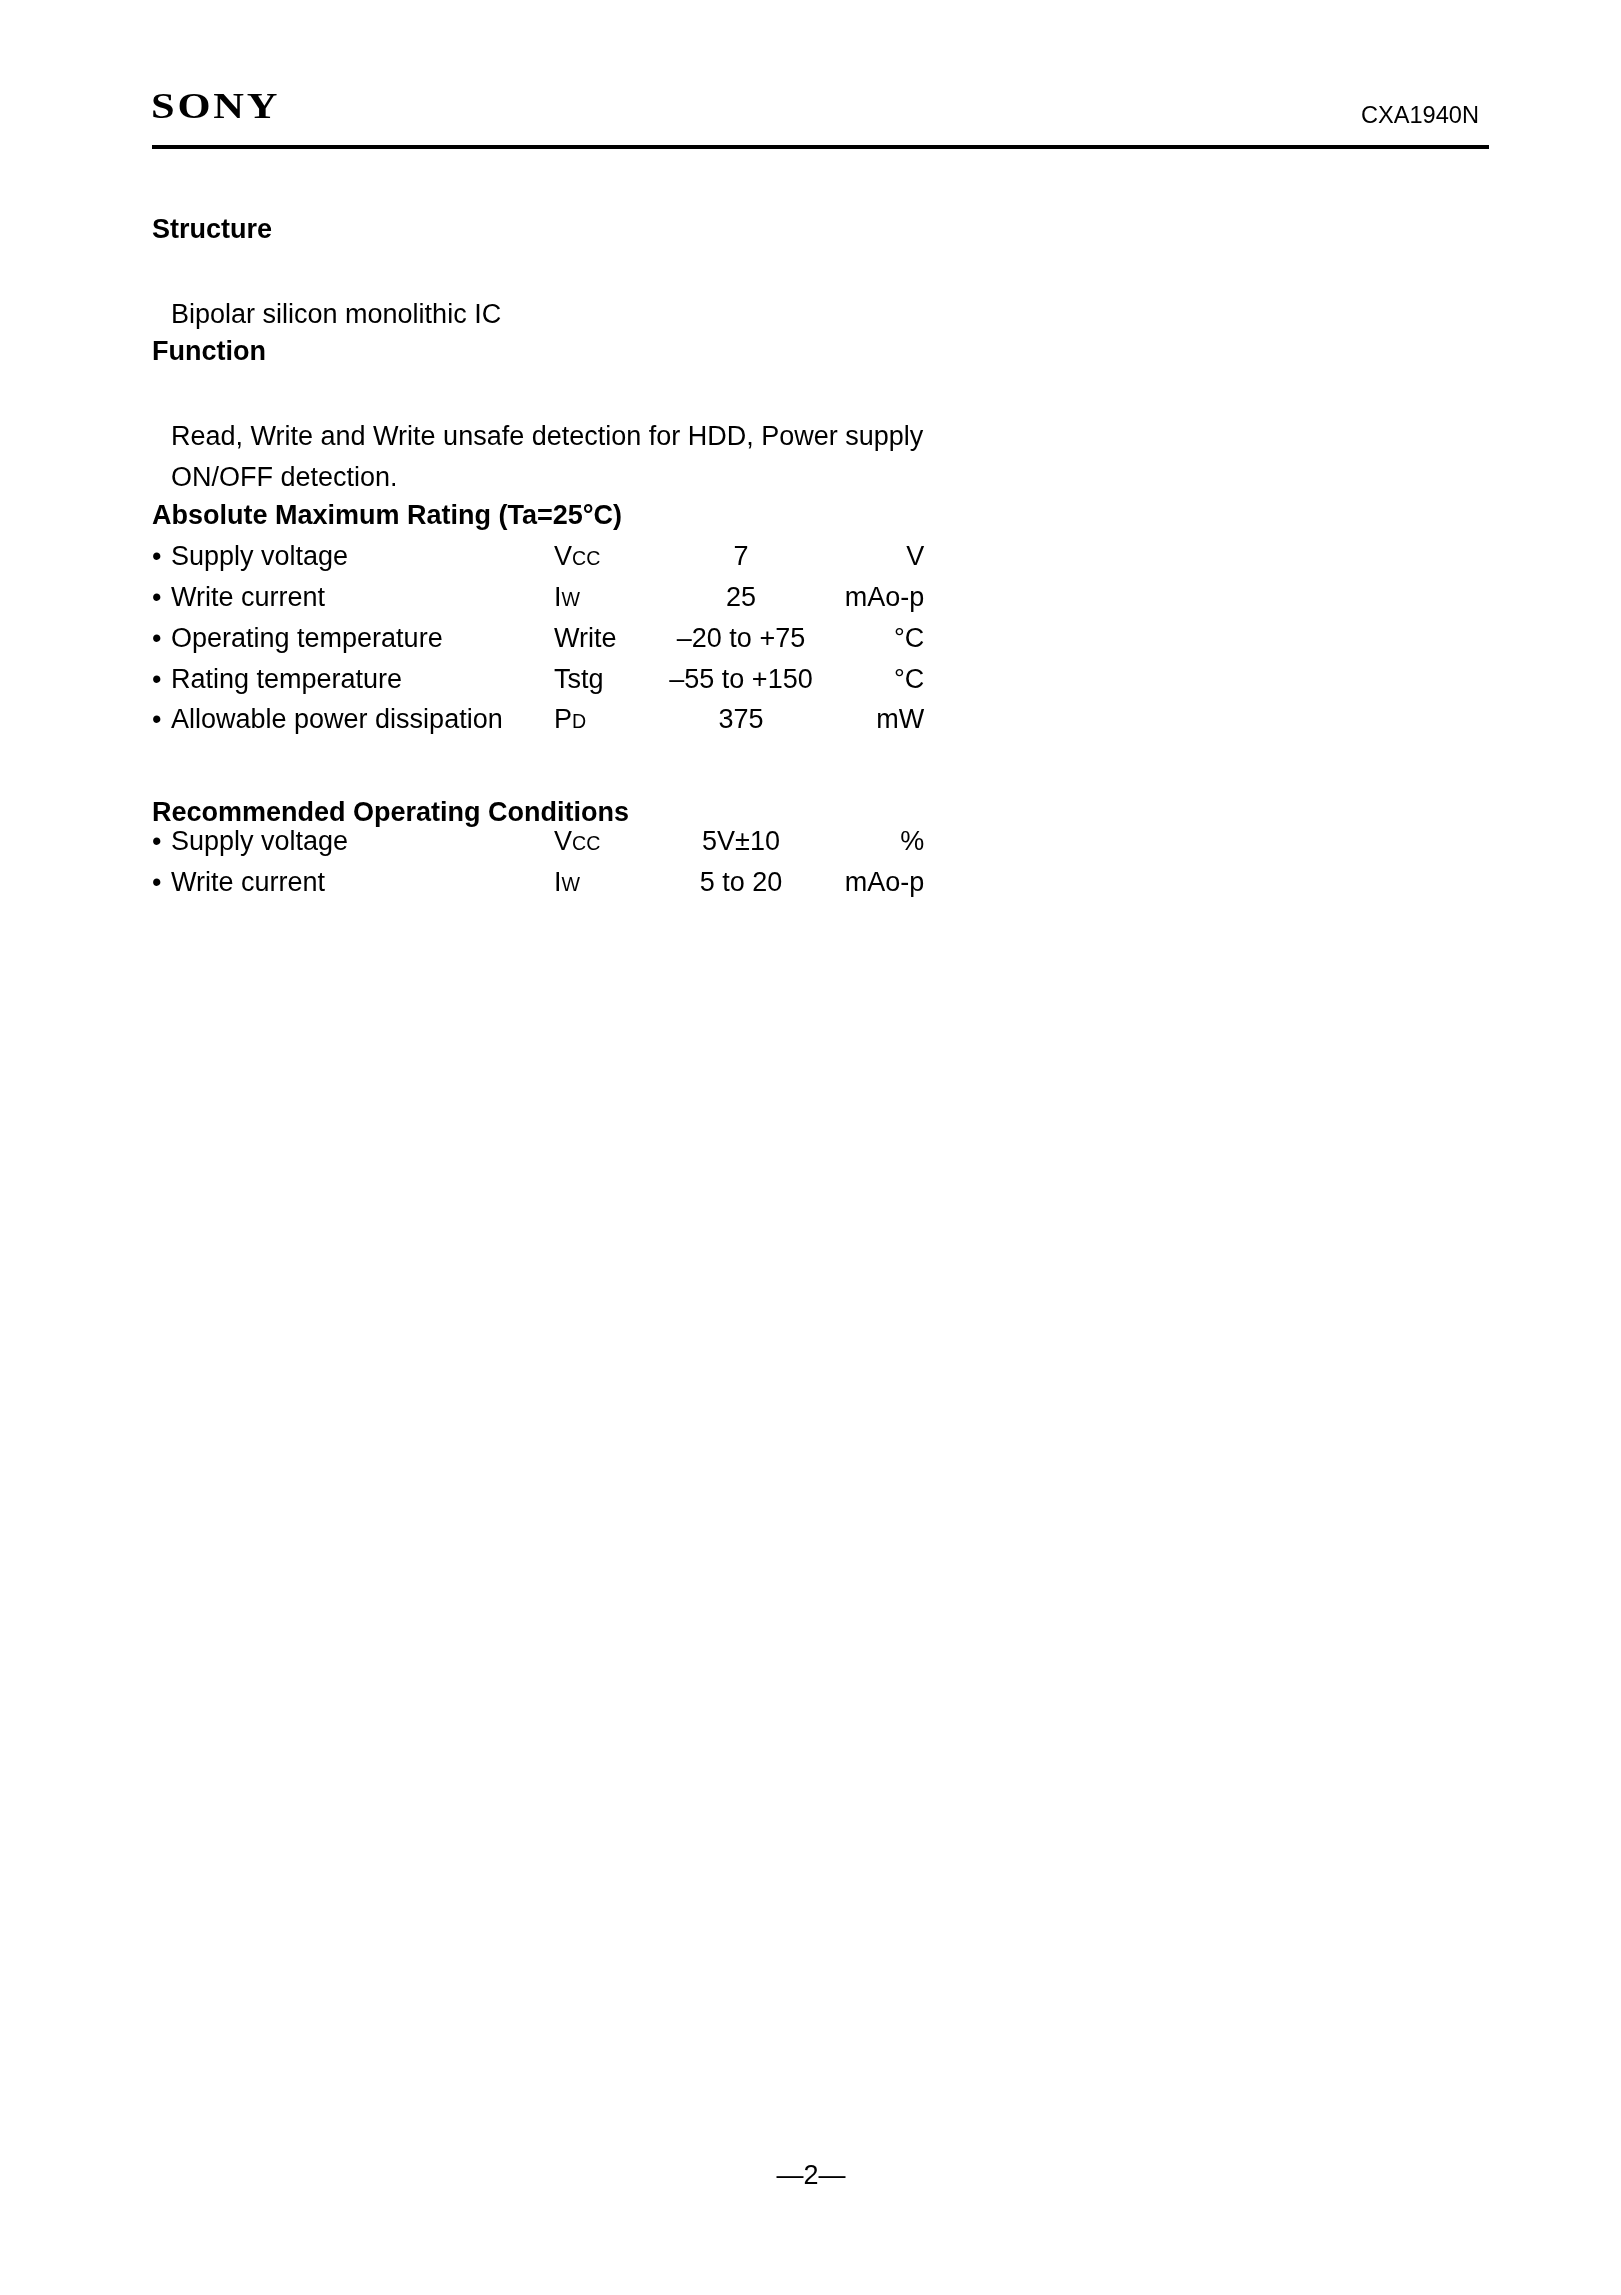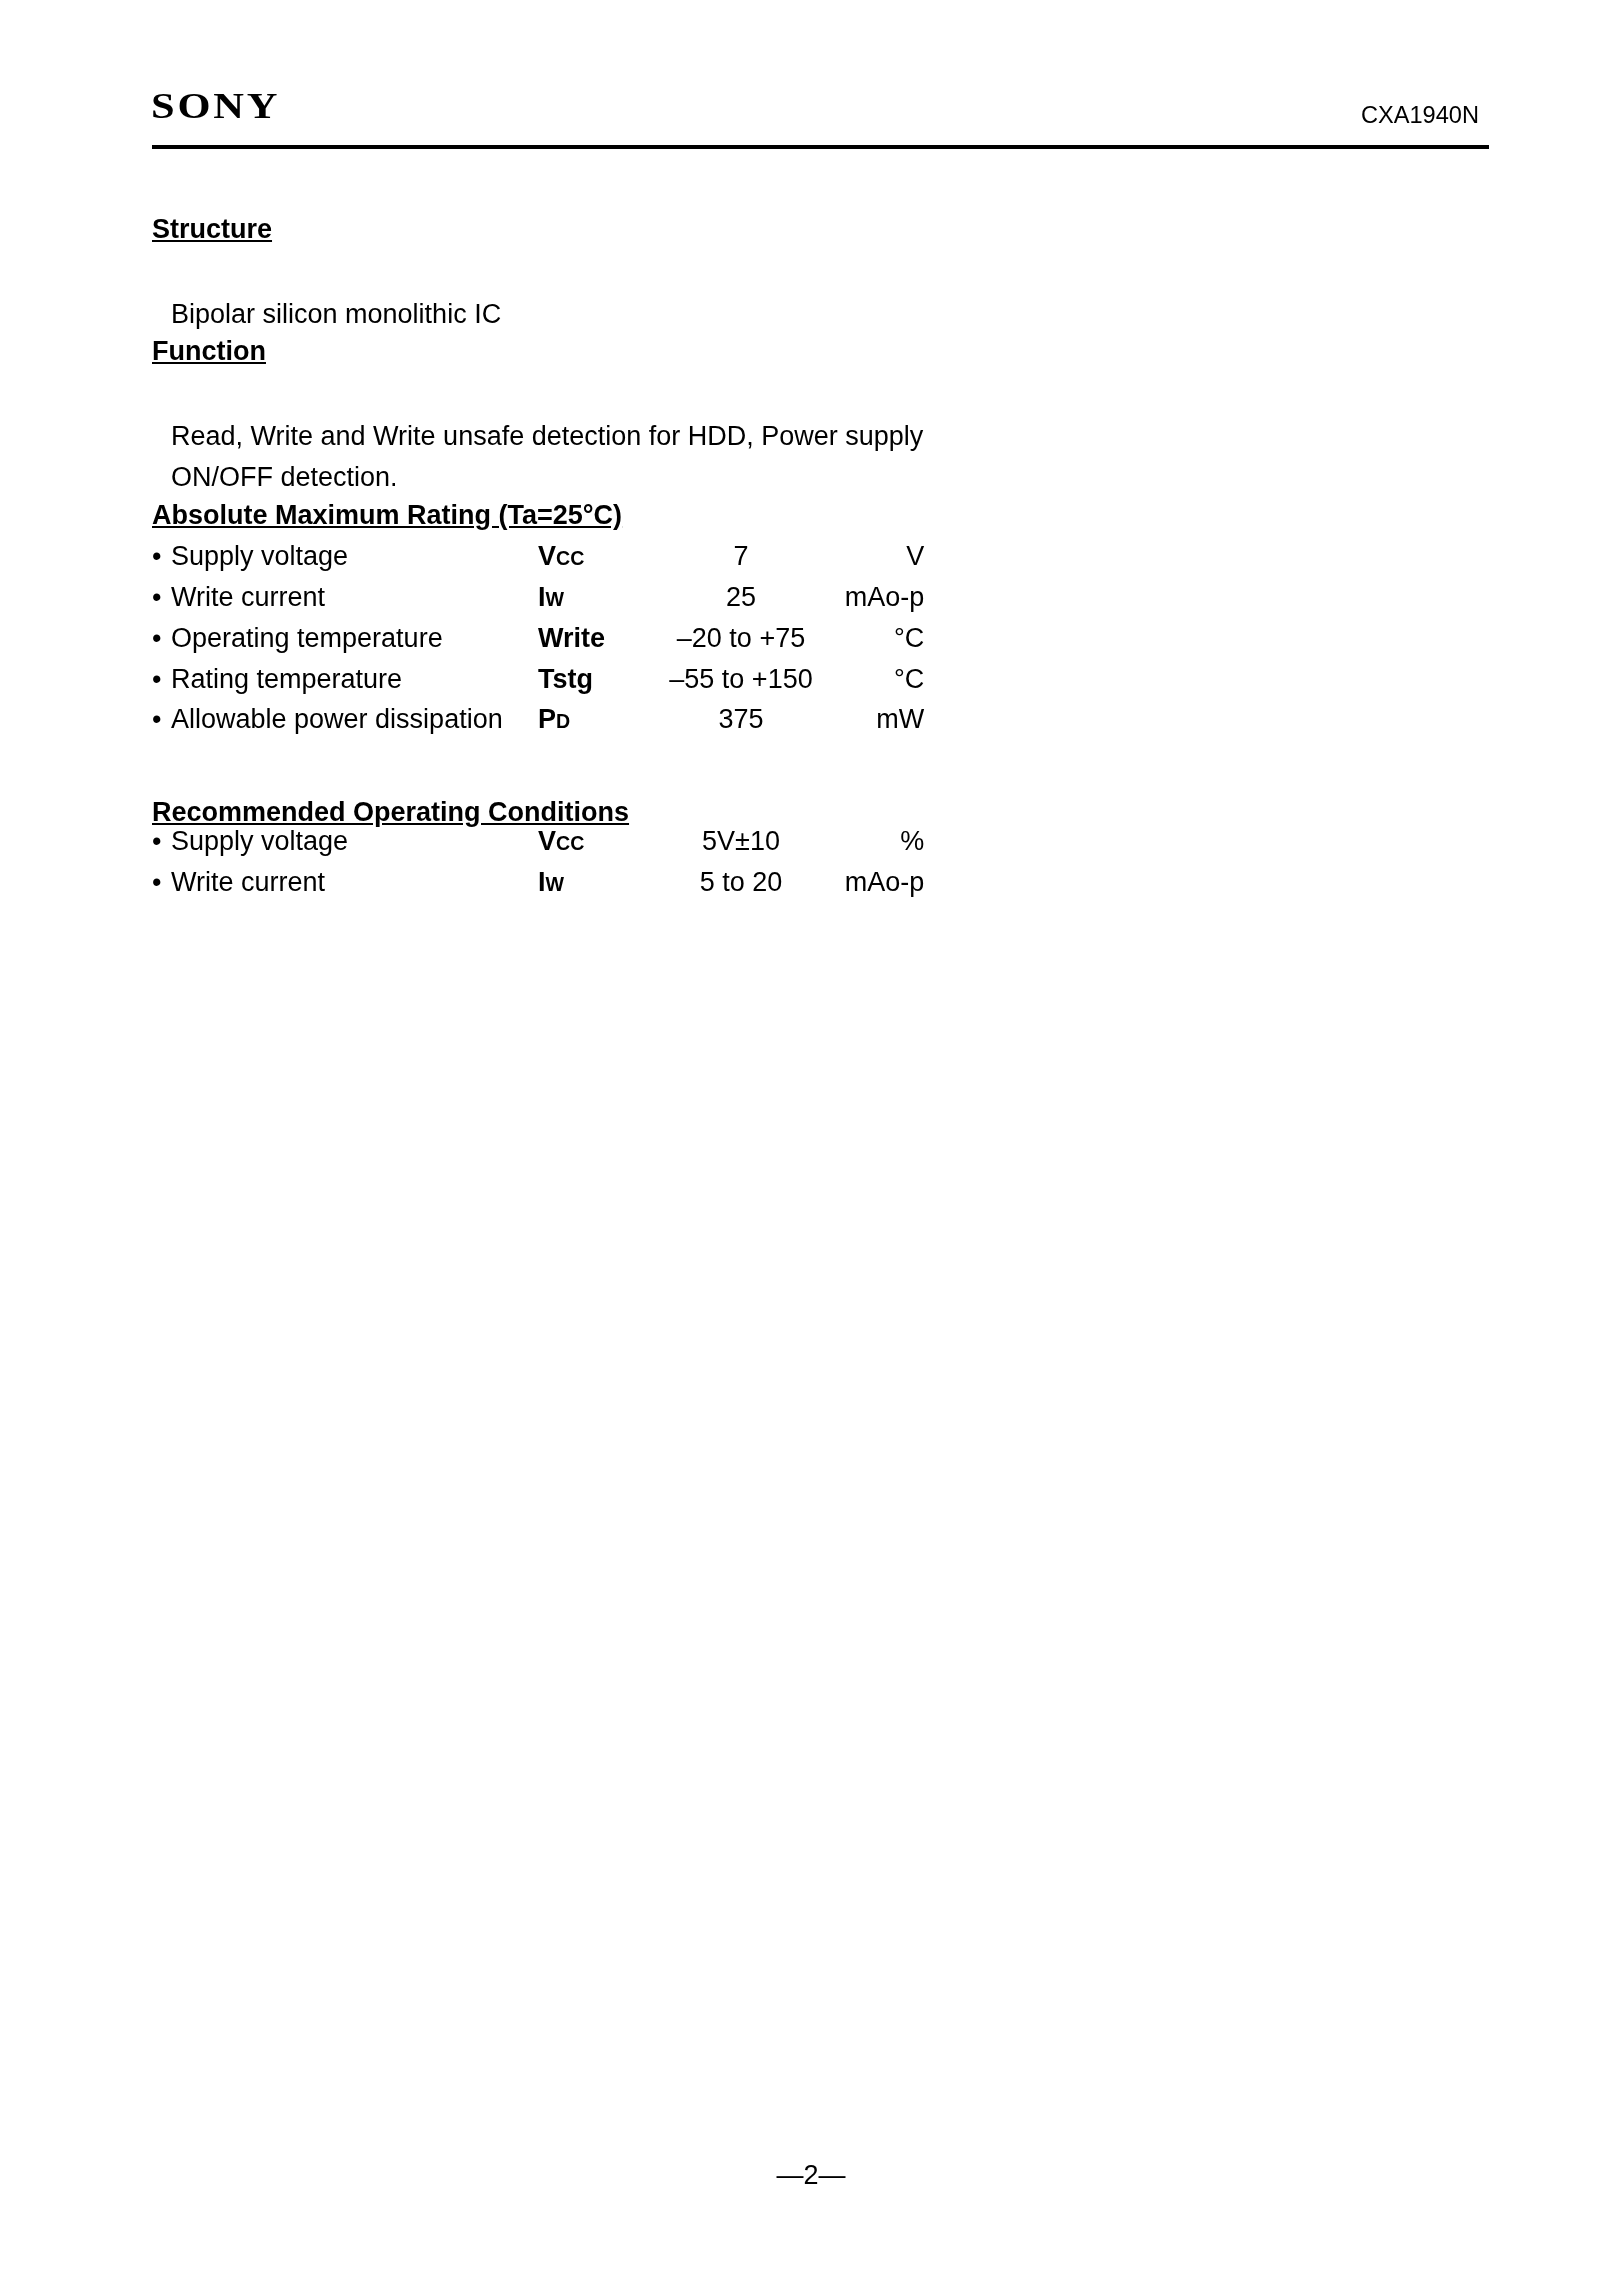--- a/index.html
+++ b/index.html
@@ -18,33 +18,33 @@
     .docno {
       position: absolute; right: 143px; top: 102px;
       font-size: 23.6px; line-height: 27px;
     }
     .rule {
       position: absolute; left: 152px; top: 145px; width: 1337px; height: 3.9px;
       background: #000000;
     }
     .h {
       position: absolute; left: 152px;
-      font-weight: bold; font-size: 27px; line-height: 31px; text-decoration: underline;
+      font-weight: bold; font-size: 27px; line-height: 31px;
     }
     .p {
       position: absolute; left: 171px;
       font-size: 27px; line-height: 41px; margin-top: 44px;
     }
     .row {
       position: absolute; left: 152px; width: 777px; height: 41px;
       font-size: 27px; line-height: 41px;
     }
     .row .bullet { position: absolute; left: 0; width: 19px; }
     .row .param { position: absolute; left: 19px; white-space: nowrap; }
-    .row .sym { position: absolute; left: 386px; white-space: nowrap; font-weight: bold; }
+    .row .sym { position: absolute; left: 402px; white-space: nowrap; }
     .row .sym .sub { font-size: 19.6px; }
     .row .val { position: absolute; left: 502px; width: 174px; text-align: center; white-space: nowrap; }
     .row .unit { position: absolute; right: 4.7px; text-align: right; white-space: nowrap; }
     .pageno {
       position: absolute; left: 0; width: 1622px; top: 2160px; text-align: center;
       font-size: 27px; line-height: 31px;
     }
   </style>
 </head>
 <body>

